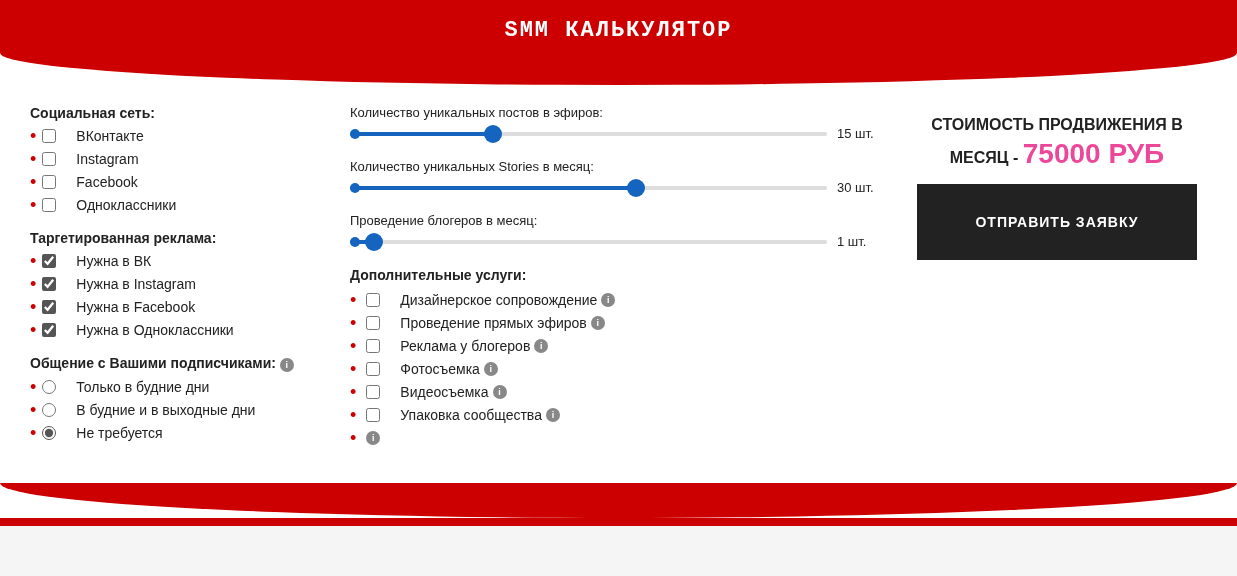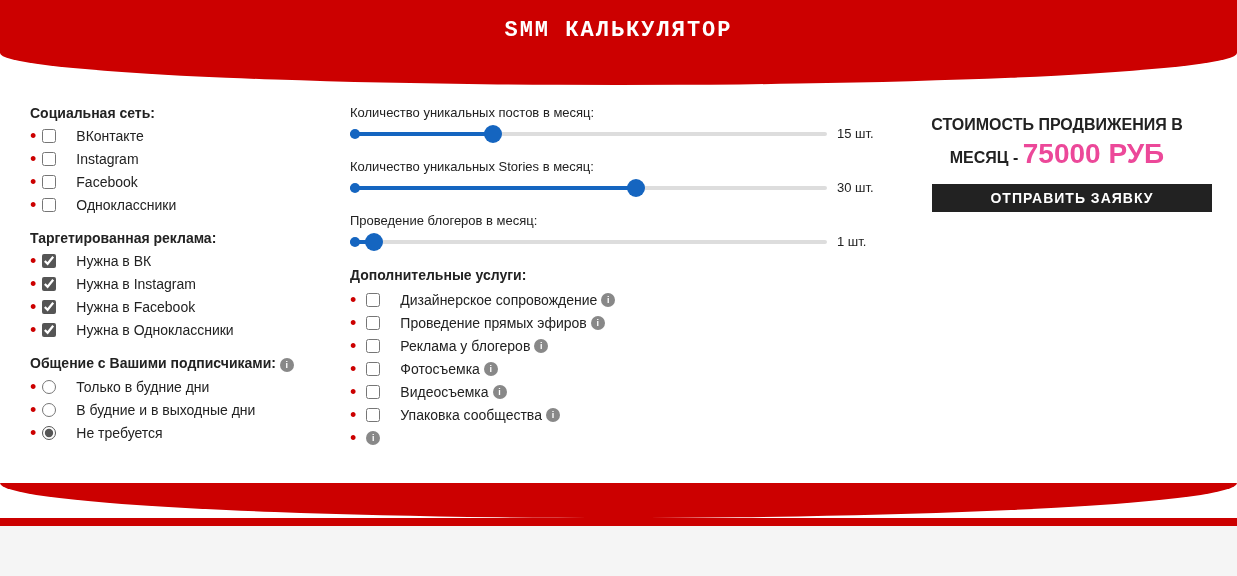--- a/index.html
+++ b/index.html
@@ -219,32 +219,31 @@
       margin-bottom: 12px;
     }
     .price-amount {
       font-size: 28px;
       font-weight: 900;
       color: #ec4899;
     }
     .submit-btn {
       display: block;
       width: 100%;
-      padding: 6px 10px;
+      padding: 30px 10px;
       background: #222;
       color: #fff;
       font-size: 14px;
       font-weight: bold;
       text-align: center;
       border: none;
       cursor: pointer;
       text-transform: uppercase;
       letter-spacing: 1px;
       margin-top: 10px;
-      margin-left: 15px;
     }
 
     
     .footer-wave {
       height: 35px;
       background: #fff;
       position: relative;
       overflow: hidden;
     }
     .footer-wave::before {
@@ -365,21 +364,21 @@
             <span>Не требуется</span>
           </label>
         </li>
       </ul>
 
     </div>
 
     <div class="col-middle">
 
       <div class="slider-section">
-        <div class="slider-label">Количество уникальных постов в месяц:</div>
+        <div class="slider-label">Количество уникальных постов в эфиров:</div>
         <div class="slider-row">
           <div class="slider-track">
             <div class="slider-fill" style="width: 30%;"></div>
             <div class="track-end-dot"></div>
             <div class="slider-thumb" style="left: calc(30% - 9px);"></div>
           </div>
           <span class="slider-value">15 шт.</span>
         </div>
       </div>
 

